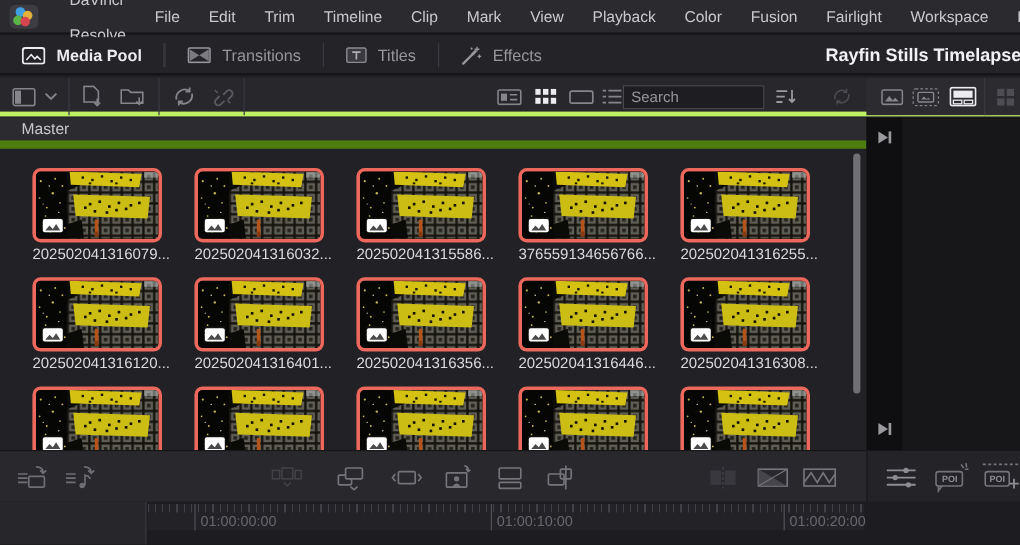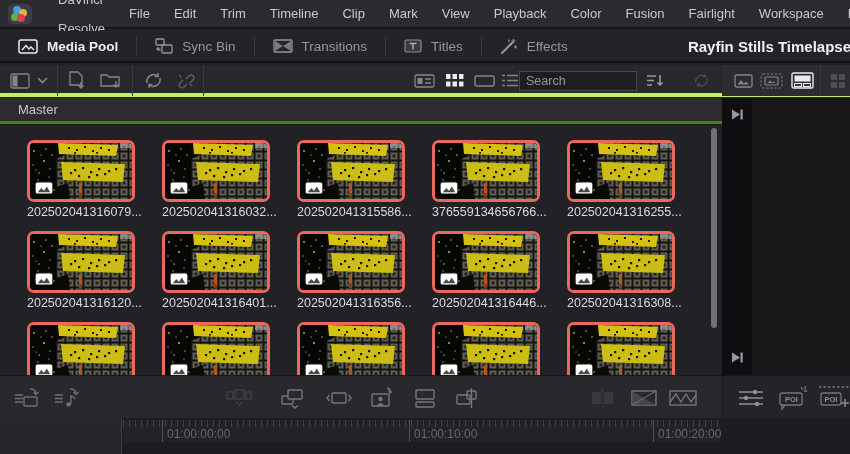--- a/index.html
+++ b/index.html
@@ -30,21 +30,21 @@
   .toolbar{position:absolute;top:65px;left:0;width:850px;height:32px;background:#27272c;border-bottom:4px solid #bef264;}
   .toolbar .rsec{position:absolute;left:722px;top:0;width:128px;height:31px;background:#2b2b30;}
   .tb{position:absolute;top:0;height:31px;display:flex;align-items:center;justify-content:center;}
   .vdiv{position:absolute;top:0;width:1px;height:31px;background:#39393f;}
   .searchbox{position:absolute;left:519px;top:6px;width:118px;height:20px;background:#1e1e22;
              border:1px solid #47474d;color:#bfbfc4;font-size:12.5px;padding:0 6px;outline:none;
              font-family:"Liberation Sans",sans-serif;}
   .searchbox::placeholder{color:#96969b;}
   
   .binbar{position:absolute;top:98px;left:0;width:722px;height:26px;background:#2b2b30;
-          border-bottom:3px solid #4d7c0f;display:flex;align-items:center;}
+          border-bottom:7px solid #4d7c0f;display:flex;align-items:center;}
   .binname{color:#c8c8cc;font-size:13px;margin-left:18px;}
   
   .gridwrap{position:absolute;top:125px;left:0;width:722px;height:250px;background:#212126;overflow:hidden;}
   .grid{display:grid;grid-template-columns:repeat(5,135px);grid-auto-rows:91px;padding:15px 0 0 27px;}
   .clip{width:108px;}
   .thumb{position:relative;width:108px;height:62px;border:3px solid #ec685c;border-radius:7px;
          background:#000;overflow:hidden;}
   .thumb svg{display:block;width:102px;height:56px;}
   .badge{position:absolute;left:5px;bottom:5px;width:18px;height:13px;background:rgba(25,25,25,.65);
          border-radius:2px;display:flex;align-items:center;justify-content:center;}
@@ -128,30 +128,20 @@
     <div class="tab active">
       <span>
         <svg width="20" height="15" viewBox="0 0 20 15">
             <rect x="1" y="1" width="18" height="13" rx="2" fill="none" stroke="#ececef" stroke-width="1.5"></rect>
             <path d="M4 11 L8 6.5 L11 10 L13 8 L16 11" fill="none" stroke="#ececef" stroke-width="1.3"></path>
           </svg>
       </span>
       <span>Media Pool</span>
     </div>
     <div class="tdiv"></div>
-    <div class="tab">
-      <span>
-        <svg width="18" height="16" viewBox="0 0 18 16">
-            <rect x="1" y="1" width="8" height="6" rx="1" fill="none" stroke="#96969b" stroke-width="1.3"></rect>
-            <rect x="7" y="7" width="10" height="8" rx="1" fill="none" stroke="#96969b" stroke-width="1.3"></rect>
-            <path d="M3 9 v3 h3 M4.5 10.5 L3 12 L1.5 10.5" fill="none" stroke="#96969b" stroke-width="1.2"></path>
-          </svg>
-      </span>
-      <span>Sync Bin</span>
-    </div>
     <div class="tdiv"></div>
     <div class="tab">
       <span>
         <svg width="20" height="14" viewBox="0 0 20 14">
             <rect x="1" y="1" width="18" height="12" rx="1" fill="none" stroke="#96969b" stroke-width="1.3"></rect>
             <path d="M2 2 L10 7 L2 12 Z" fill="#7a7a80"></path>
             <path d="M18 2 L10 7 L18 12 Z" fill="#7a7a80"></path>
           </svg>
       </span>
       <span>Transitions</span>

